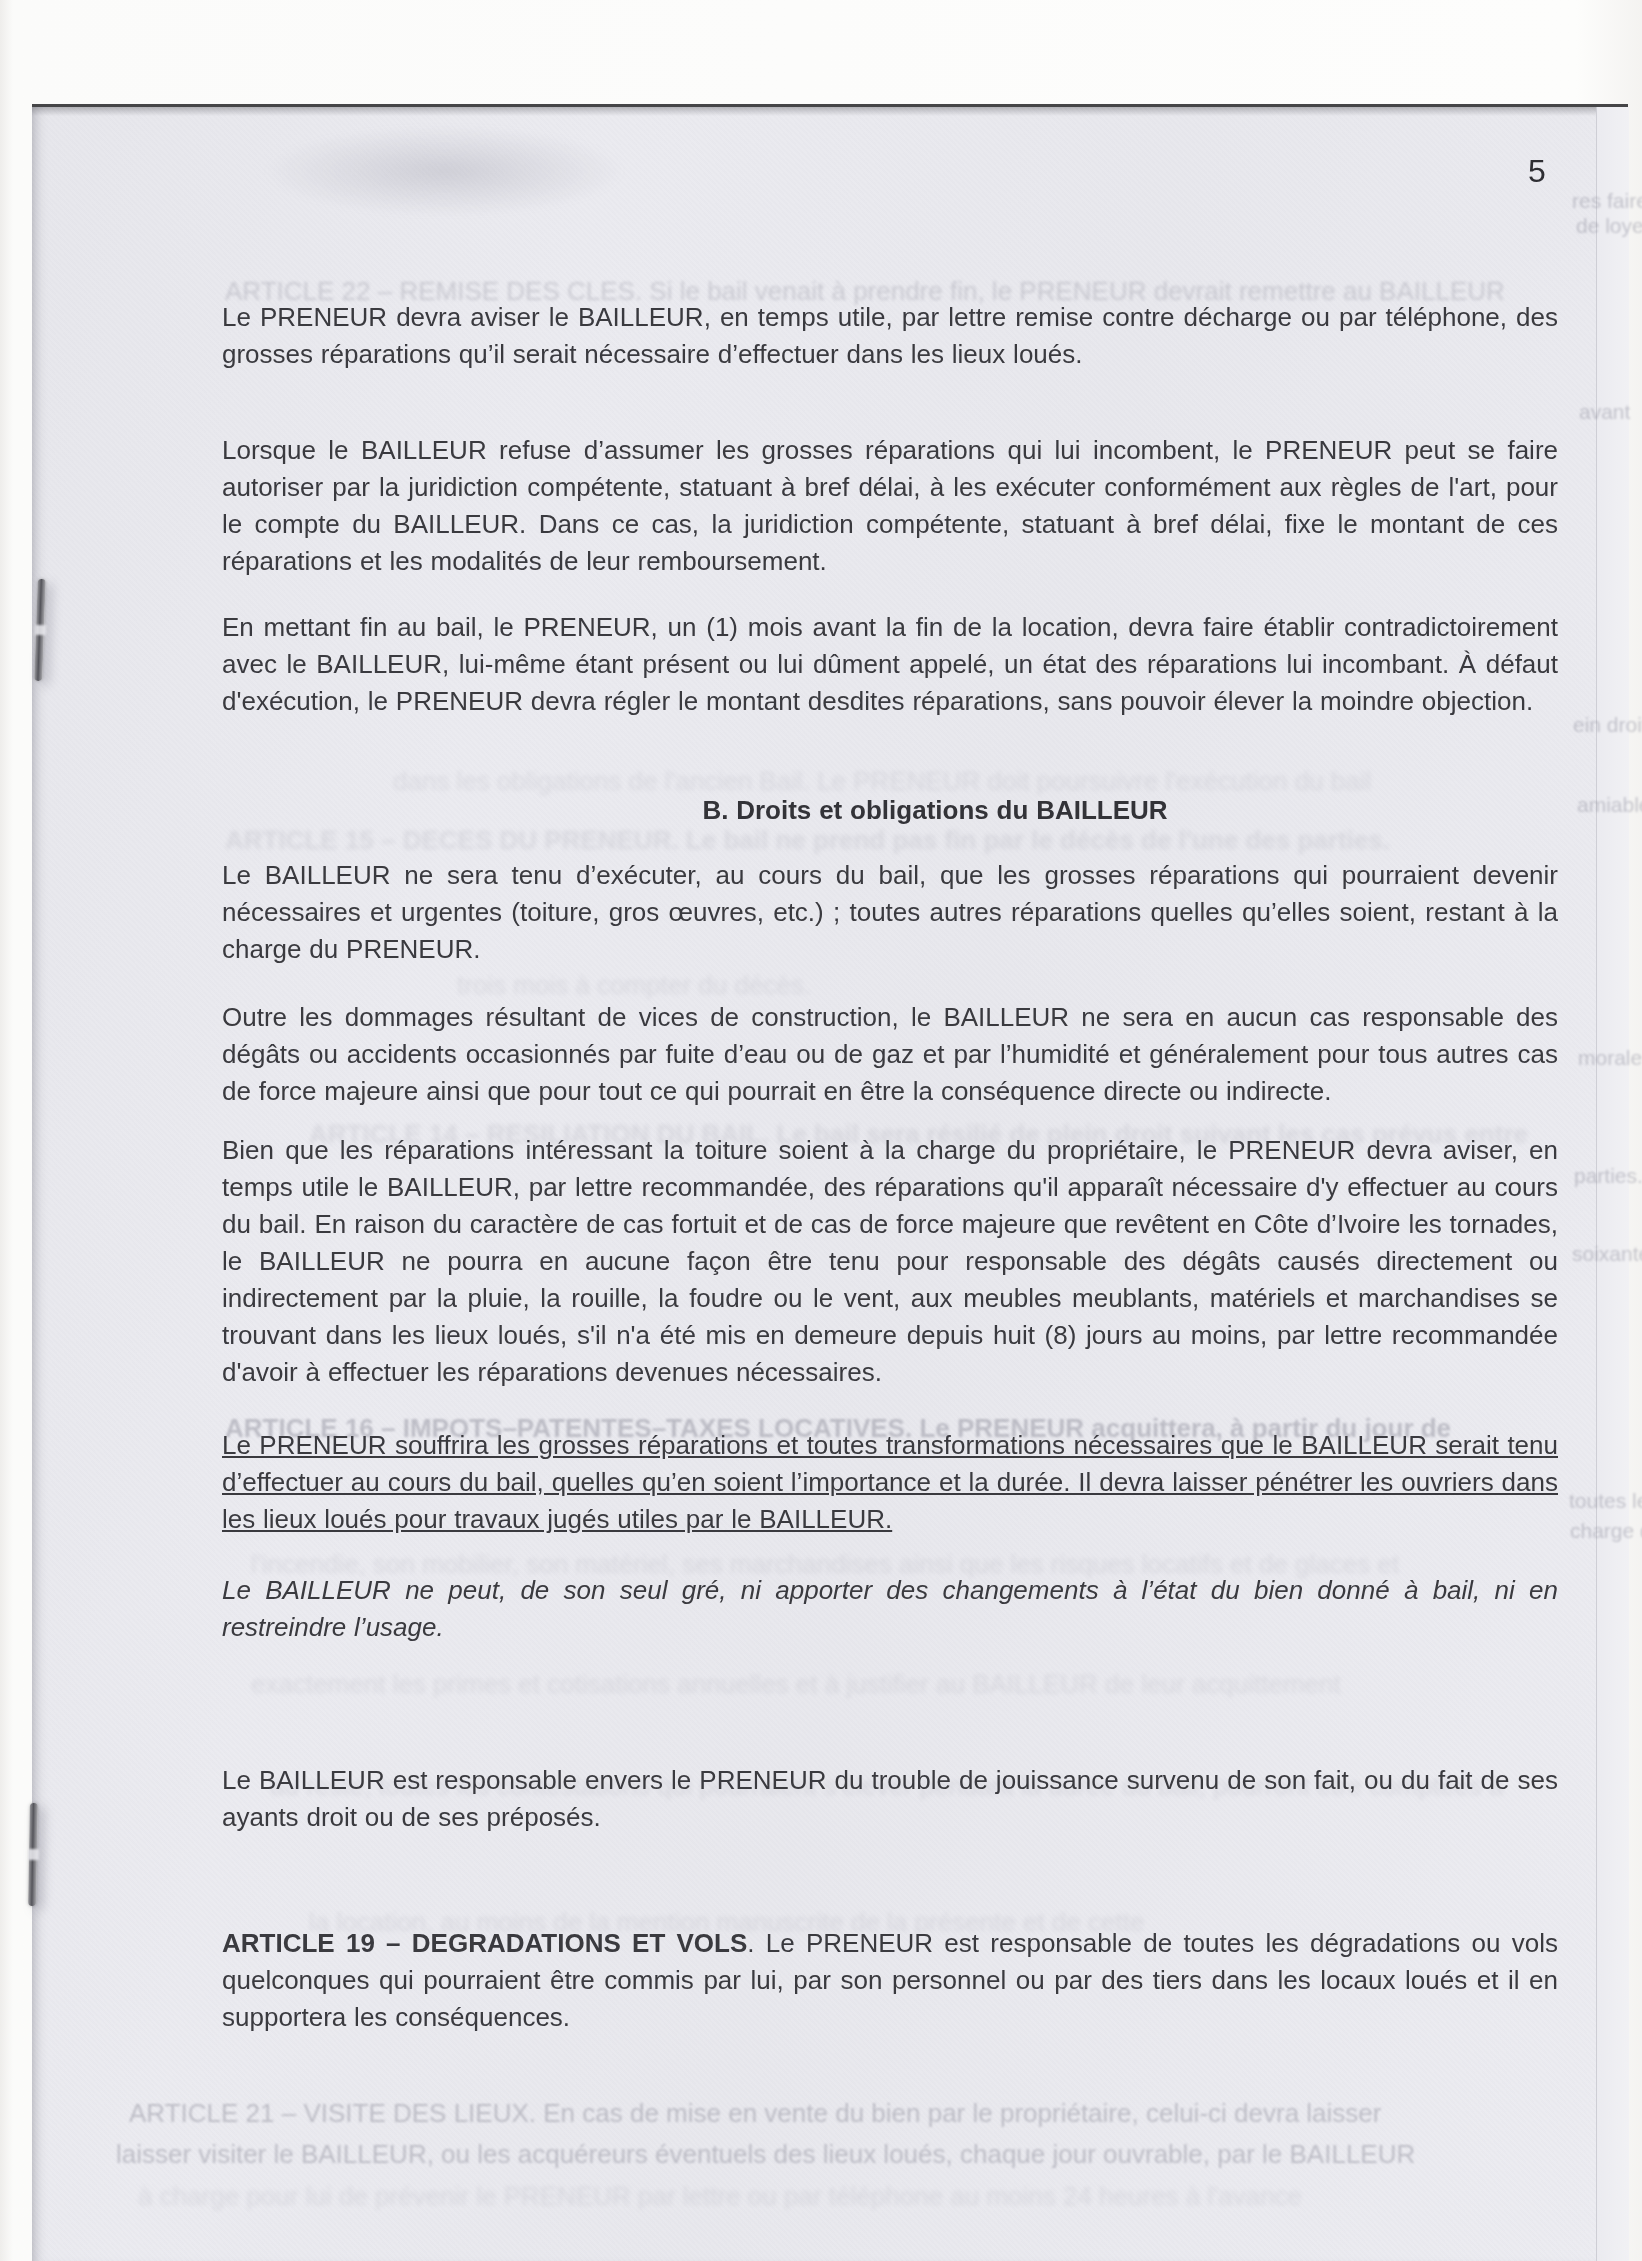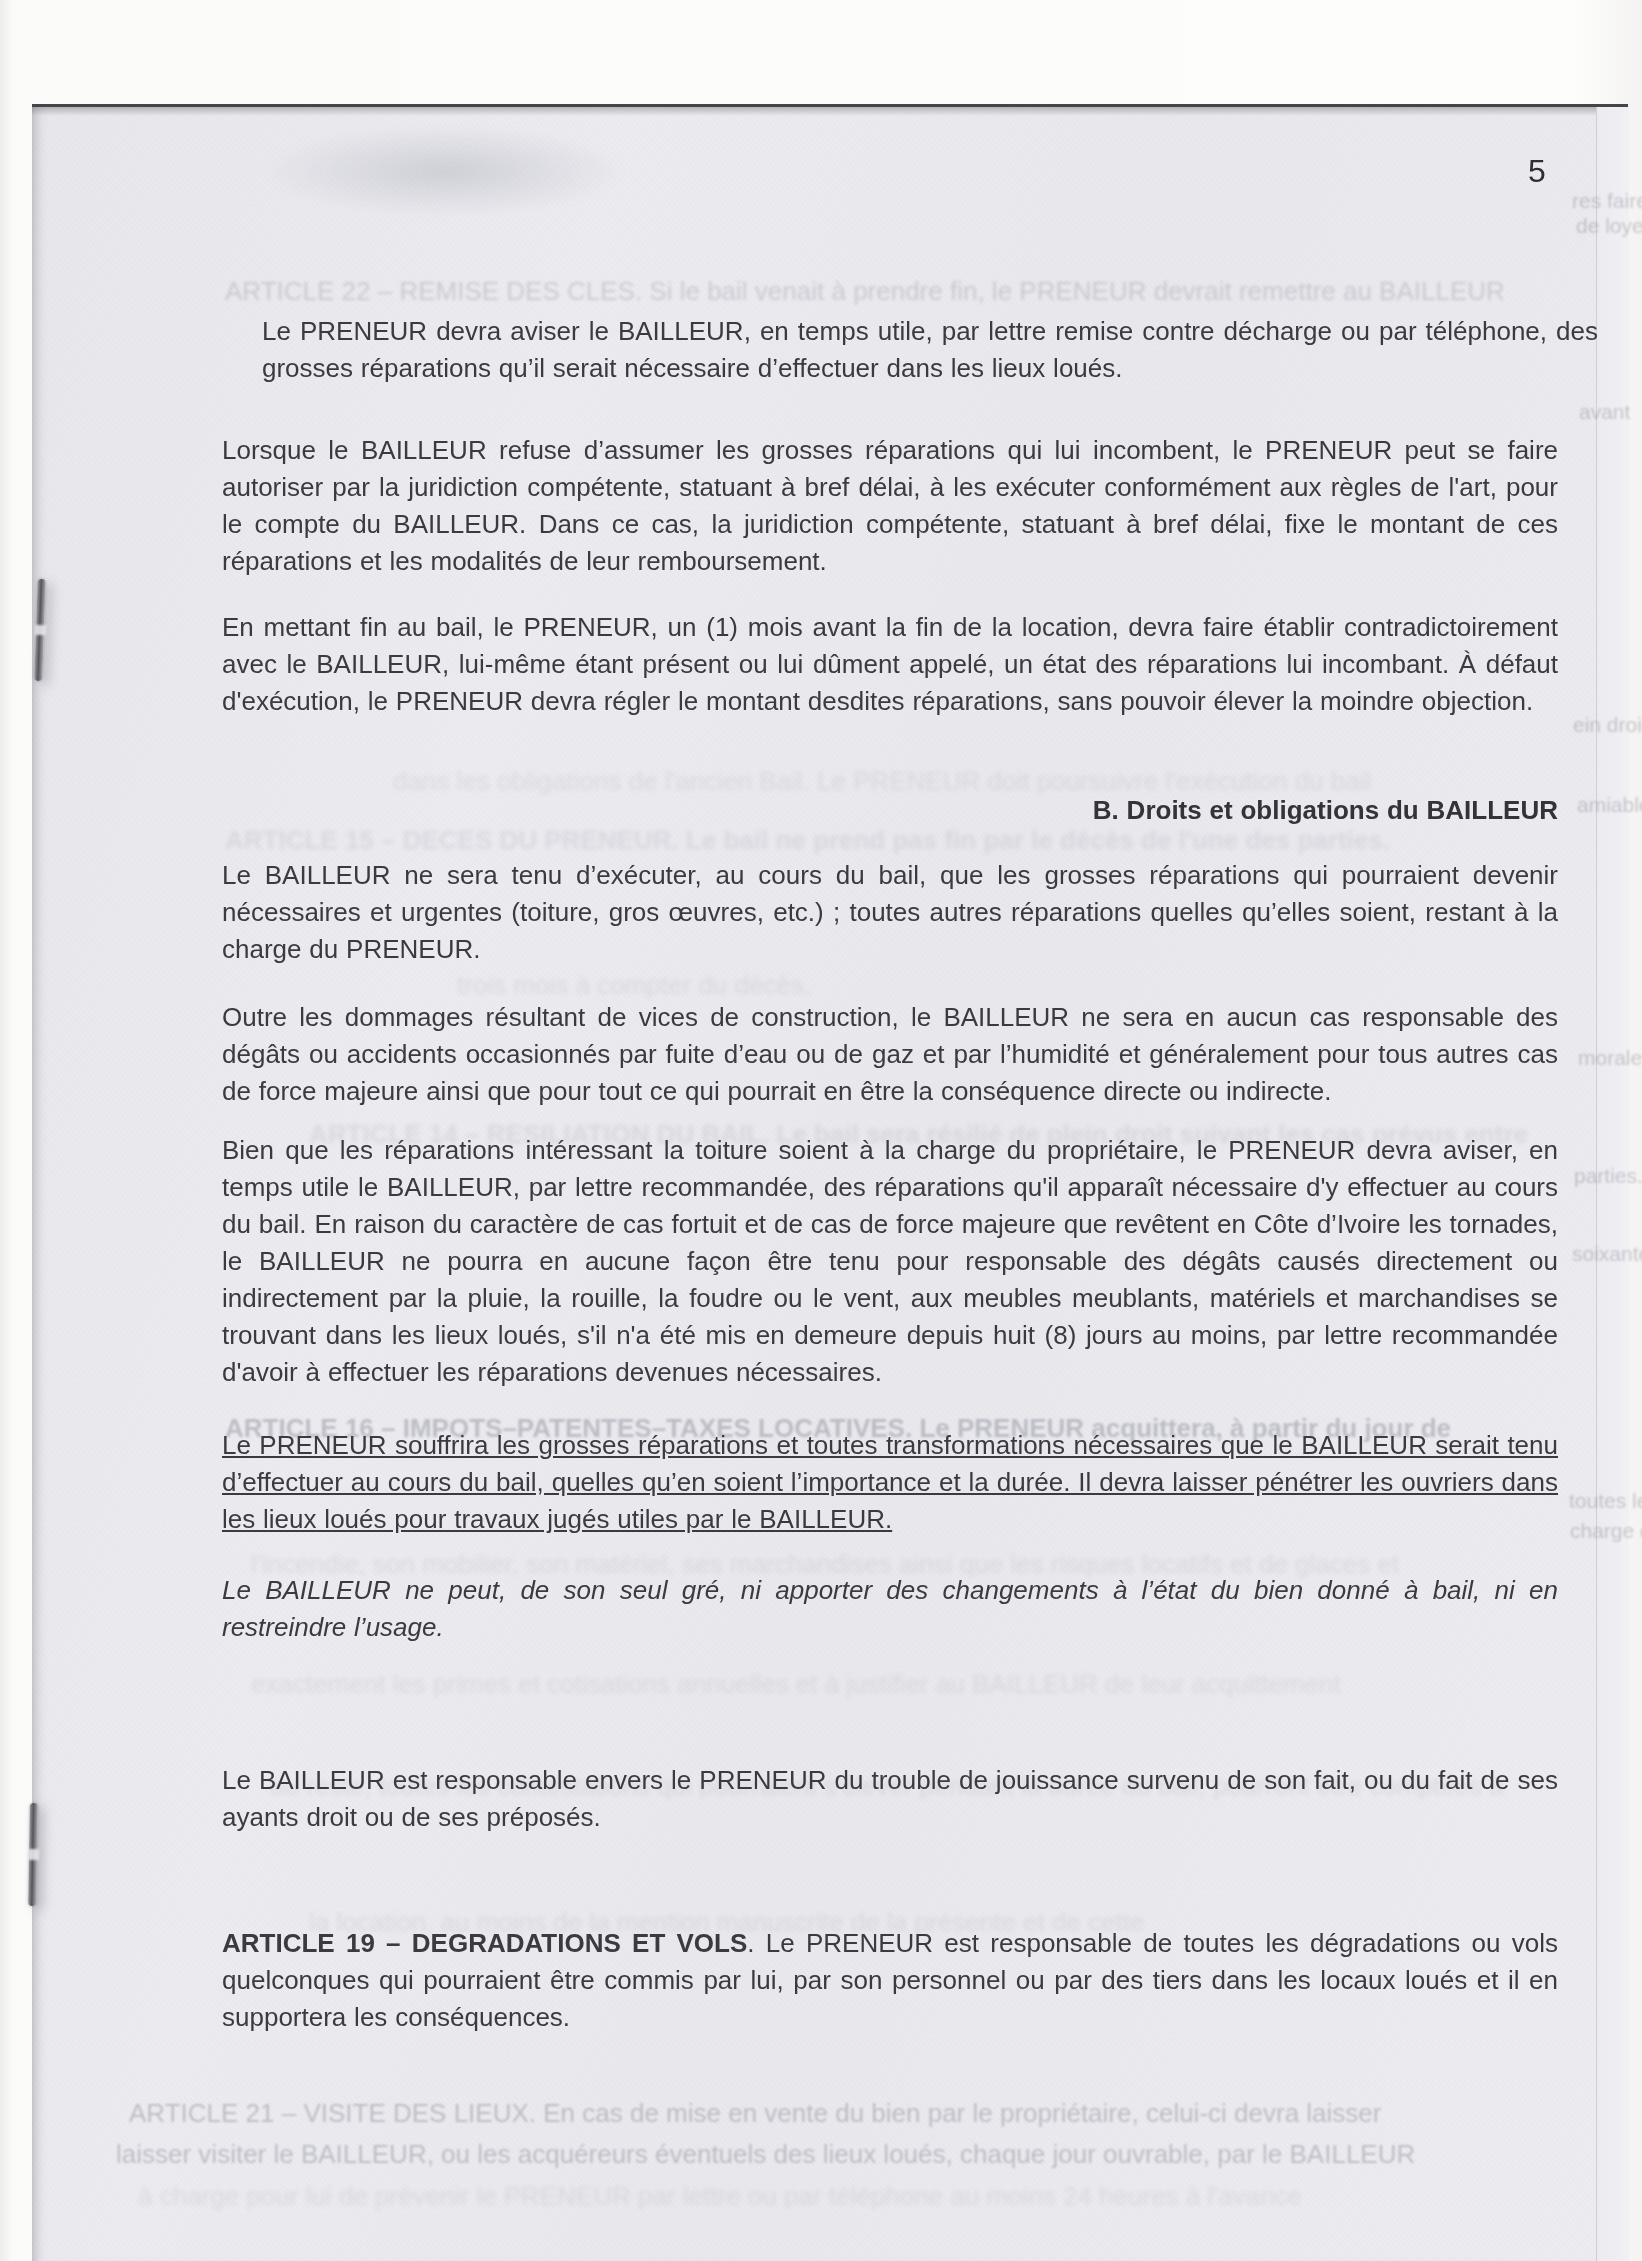--- a/index.html
+++ b/index.html
@@ -45,21 +45,21 @@
   }
   .staple-1{left:3.9px;top:472px;height:102px;transform:rotate(2deg);}
   .staple-2{left:-3.2px;top:1696px;height:103px;transform:rotate(1deg);}
   .para{
     position:absolute;left:190px;width:1336px;
     font-size:26px;line-height:37px;color:#3a3a3f;
     text-align:justify;filter:blur(0.3px);
     word-spacing:0.6px;
   }
   .para:last-line{text-align:left;}
-  .heading{font-weight:700;color:#333338;text-align:right;}
+  .heading{font-weight:700;color:#333338;text-align:center;margin-left:45px;}
   .lead-bold{font-weight:700;}
   .ghost{
     position:absolute;font-size:26px;line-height:36px;color:#81818f;
     white-space:nowrap;overflow:hidden;opacity:0.30;filter:blur(1.5px);
   }
   .ghost.strong{opacity:0.42;filter:blur(1.3px);}
   .ghost.faint{opacity:0.16;filter:blur(1.9px);}
   .ghost.b{font-weight:700;}
   .frag{
     position:absolute;font-size:21px;color:#8c8c9a;opacity:0.45;
@@ -96,21 +96,21 @@
   <div class="frag" style="top:107px;left:1544px;">de loyer</div>
   <div class="frag" style="top:293px;left:1547px;">avant</div>
   <div class="frag" style="top:606px;left:1541px;">ein droit</div>
   <div class="frag" style="top:686px;left:1545px;">amiable</div>
   <div class="frag" style="top:939px;left:1546px;">morale.</div>
   <div class="frag" style="top:1057px;left:1542px;">parties.</div>
   <div class="frag" style="top:1135px;left:1540px;">soixante</div>
   <div class="frag" style="top:1382px;left:1537px;">toutes les</div>
   <div class="frag" style="top:1412px;left:1538px;">charge du</div>
 
-  <div class="para" style="top:206px;margin-left:40px;">Le PRENEUR devra aviser le BAILLEUR, en temps utile, par lettre remise contre décharge ou par  téléphone, des grosses réparations qu’il serait nécessaire d’effectuer dans les lieux loués.</div>
+  <div class="para" style="top:192px;">Le PRENEUR devra aviser le BAILLEUR, en temps utile, par lettre remise contre décharge ou par  téléphone, des grosses réparations qu’il serait nécessaire d’effectuer dans les lieux loués.</div>
   <div class="para" style="top:325px;">Lorsque le BAILLEUR refuse d’assumer les grosses réparations qui lui incombent, le PRENEUR peut se faire autoriser par la juridiction compétente, statuant à bref délai, à les exécuter conformément aux règles de l'art, pour le compte du BAILLEUR. Dans ce cas, la juridiction compétente, statuant à bref délai, fixe le montant de ces réparations et les modalités de leur remboursement.</div>
   <div class="para" style="top:502px;">En mettant fin au bail, le PRENEUR, un (1) mois avant la fin de la location, devra faire établir contradictoirement avec le BAILLEUR, lui-même étant présent ou lui dûment appelé, un état des réparations lui incombant. À défaut d'exécution, le PRENEUR devra régler le montant desdites réparations, sans  pouvoir élever la moindre objection.</div>
 
   <div class="para heading" style="top:685px;">B. Droits et obligations du BAILLEUR</div>
 
   <div class="para" style="top:750px;">Le BAILLEUR ne sera tenu d’exécuter, au cours du bail, que les grosses réparations qui pourraient devenir nécessaires et urgentes (toiture, gros œuvres, etc.) ; toutes autres réparations quelles qu’elles soient, restant à la charge du PRENEUR.</div>
   <div class="para" style="top:892px;">Outre les dommages résultant de vices de construction, le BAILLEUR ne sera en aucun cas responsable des dégâts ou accidents occasionnés par fuite d’eau ou de gaz et par l’humidité et généralement pour tous autres cas de force majeure ainsi que pour tout ce qui pourrait en être la conséquence directe ou indirecte.</div>
   <div class="para" style="top:1025px;">Bien que les réparations intéressant la toiture soient à la charge du propriétaire, le PRENEUR devra aviser, en temps utile le BAILLEUR, par lettre recommandée, des réparations qu'il apparaît nécessaire d'y effectuer au cours du bail. En raison du caractère de cas fortuit et de cas de force majeure que revêtent en Côte d’Ivoire les tornades, le BAILLEUR ne pourra en aucune façon être tenu pour responsable des dégâts causés directement ou indirectement par la pluie, la rouille, la foudre ou le vent, aux meubles meublants, matériels et marchandises se trouvant dans les lieux loués, s'il n'a été mis en demeure depuis huit (8) jours au moins, par lettre recommandée d'avoir à effectuer les réparations devenues nécessaires.</div>
   <div class="para" style="top:1320px;text-decoration:underline;">Le PRENEUR souffrira les grosses réparations et toutes transformations nécessaires que le BAILLEUR serait tenu d’effectuer au cours du bail, quelles qu’en soient l’importance et la durée. Il devra laisser pénétrer les ouvriers dans les lieux loués pour travaux jugés utiles par le BAILLEUR.</div>
   <div class="para" style="top:1465px;font-style:italic;">Le BAILLEUR ne peut, de son seul gré, ni apporter des changements à l’état du bien donné à bail, ni en restreindre l’usage.</div>

